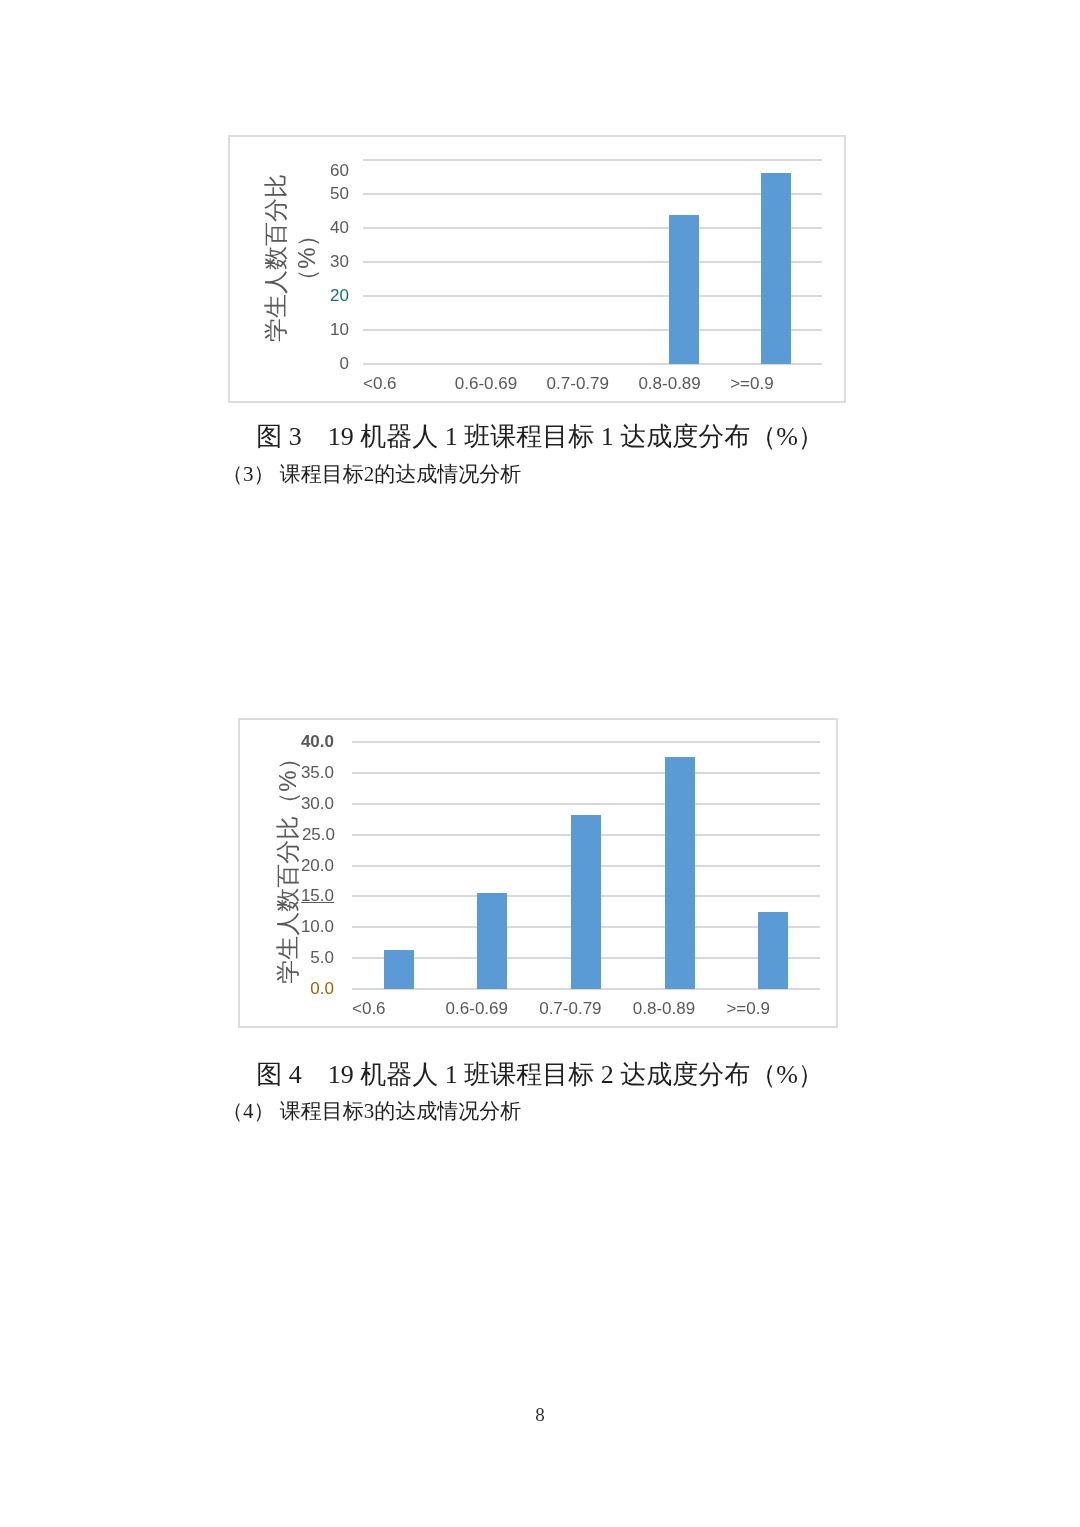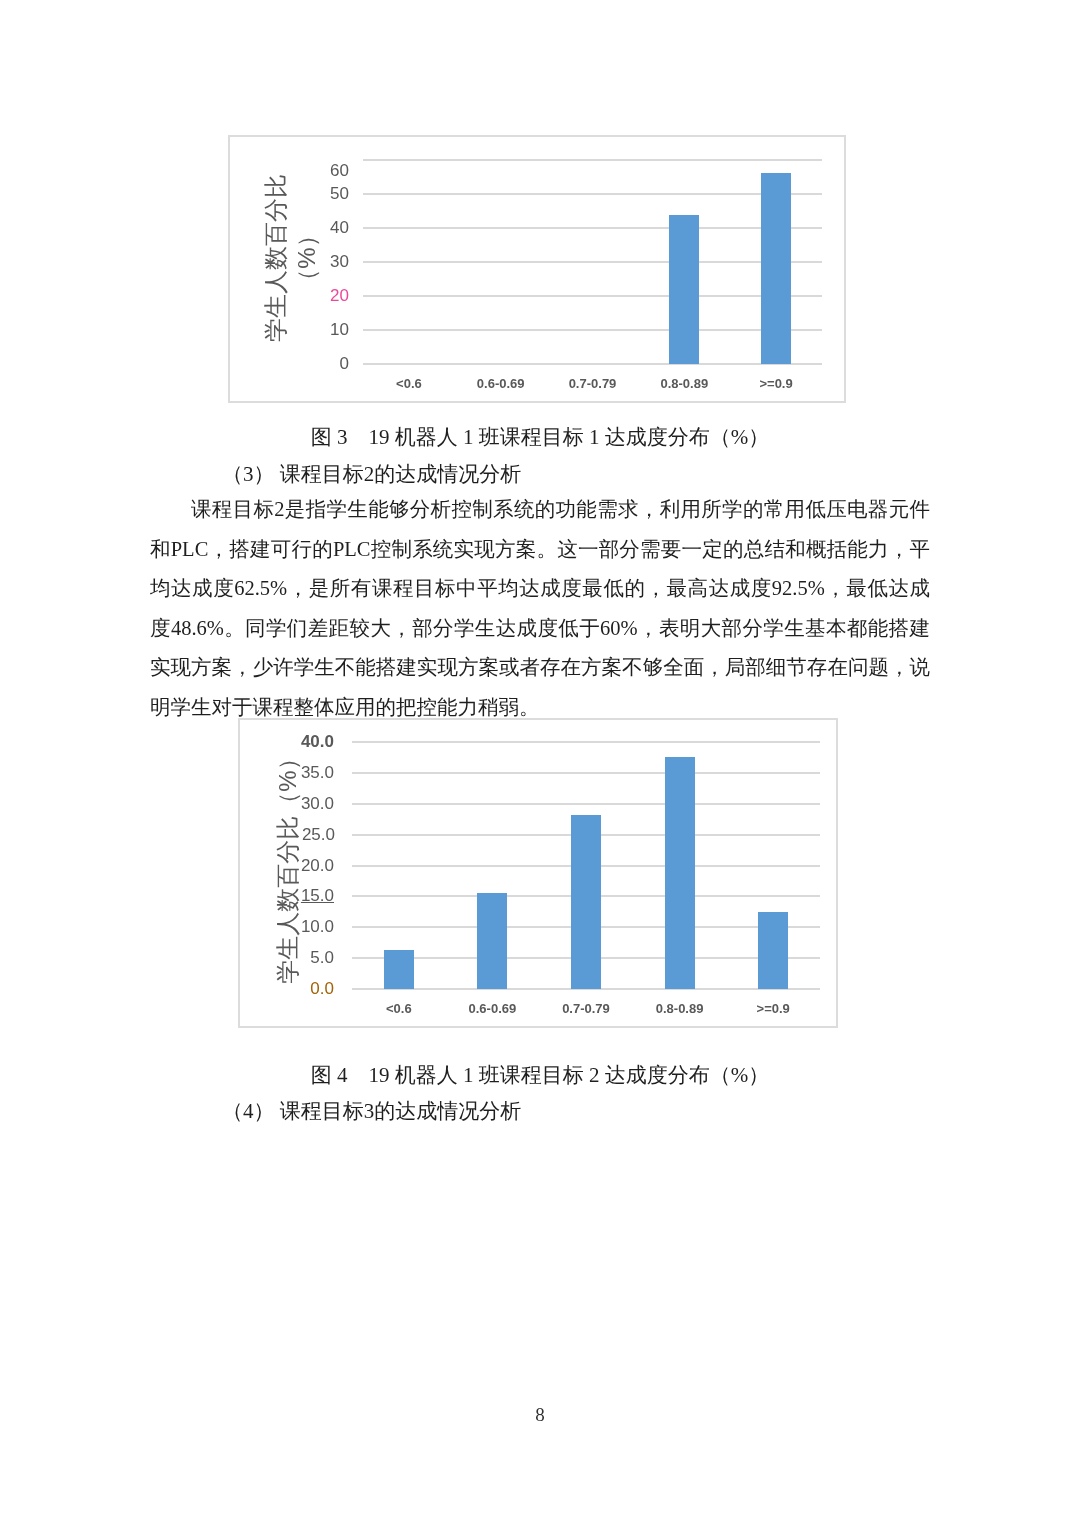--- a/index.html
+++ b/index.html
@@ -19,32 +19,32 @@
     box-sizing:border-box;
     font-family:"Liberation Sans","DejaVu Sans",sans-serif;
   }
   .chart-panel .gridline{position:absolute;height:2px;background:#d9d9d9;}
   .chart-panel .bar{position:absolute;background:#5b9bd5;}
   .chart-panel .ytick{
     position:absolute;text-align:right;color:#595959;
     font-size:17px;line-height:18px;
   }
   .chart-panel .xlabel{
-    position:absolute;text-align:center;color:#595959;
-    font-size:13px;line-height:20px;font-weight:bold;
+    position:absolute;color:#595959;
+    font-size:17px;line-height:20px;
   }
   .chart-panel .ytitle{
     position:absolute;transform:translate(-50%,-50%) rotate(-90deg);
     color:#595959;text-align:center;white-space:nowrap;
   }
   .chart-panel .ytitle div{text-align:center;}
   
   .caption{
     position:absolute;left:0;width:1080px;text-align:center;
-    font-size:21px;line-height:30px;color:#1f1f1f;
+    font-size:26px;line-height:30px;color:#1f1f1f;
   }
   .heading{
     position:absolute;left:222px;width:780px;
     font-size:21px;line-height:30px;color:#1f1f1f;
   }
   .para{
     position:absolute;left:150px;width:780px;
     font-size:20.5px;line-height:39.5px;color:#1f1f1f;
     text-align:justify;text-justify:inter-ideograph;
     text-indent:2em;
@@ -58,21 +58,21 @@
 <body>
 
 <div class="page">
 
   <div class="chart-panel" style="left:228px;top:135px;width:618px;height:268px;">
       <div class="gridline" style="left: 133px; top: 226px; width: 459px; background: rgb(217, 217, 217);"></div>
       <div class="ytick" style="left: 0px; top: 218px; width: 119px; color: rgb(89, 89, 89);">0</div>
       <div class="gridline" style="left: 133px; top: 192px; width: 459px; background: rgb(217, 217, 217);"></div>
       <div class="ytick" style="left: 0px; top: 184px; width: 119px; color: rgb(89, 89, 89);">10</div>
       <div class="gridline" style="left: 133px; top: 158px; width: 459px; background: rgb(217, 217, 217);"></div>
-      <div class="ytick" style="left: 0px; top: 150px; width: 119px; color: #ec4899;">20</div>
+      <div class="ytick" style="left: 0px; top: 150px; width: 119px; color: #0f766e;">20</div>
       <div class="gridline" style="left: 133px; top: 124px; width: 459px; background: rgb(217, 217, 217);"></div>
       <div class="ytick" style="left: 0px; top: 116px; width: 119px; color: rgb(89, 89, 89);">30</div>
       <div class="gridline" style="left: 133px; top: 90px; width: 459px; background: rgb(217, 217, 217);"></div>
       <div class="ytick" style="left: 0px; top: 82px; width: 119px; color: rgb(89, 89, 89);">40</div>
       <div class="gridline" style="left: 133px; top: 56px; width: 459px; background: rgb(217, 217, 217);"></div>
       <div class="ytick" style="left: 0px; top: 48px; width: 119px; color: rgb(89, 89, 89);">50</div>
       <div class="gridline" style="left: 133px; top: 22px; width: 459px; background: rgb(217, 217, 217);"></div>
       <div class="ytick" style="left: 0px; top: 14px; width: 119px; color: rgb(89, 89, 89); margin-top: 11px;">60</div>
       <div class="xlabel" style="left: 133px; top: 237px; width: 91.8px; color: rgb(89, 89, 89);">&lt;0.6</div>
       <div class="xlabel" style="left: 224.8px; top: 237px; width: 91.8px; color: rgb(89, 89, 89);">0.6-0.69</div>
@@ -84,21 +84,20 @@
       <div class="ytitle" style="left: 61px; top: 121px; font-size: 24px; line-height: 31px; color: rgb(89, 89, 89);">
         <div>学生人数百分比</div>
         <div>（%）</div>
       </div>
     </div>
 
   <div class="caption" style="top:422px">图 3　19 机器人 1 班课程目标 1 达成度分布（%）</div>
 
   <div class="heading" style="top:459px">（3） 课程目标2的达成情况分析</div>
 
-  <div class="para" style="top:490px">课程目标2是指学生能够分析控制系统的功能需求，利用所学的常用低压电器元件和PLC，搭建可行的PLC控制系统实现方案。这一部分需要一定的总结和概括能力，平均达成度62.5%，是所有课程目标中平均达成度最低的，最高达成度92.5%，最低达成度48.6%。同学们差距较大，部分学生达成度低于60%，表明大部分学生基本都能搭建实现方案，少许学生不能搭建实现方案或者存在方案不够全面，局部细节存在问题，说明学生对于课程整体应用的把控能力稍弱。</div>
 
   <div class="chart-panel" style="left:238px;top:718px;width:600px;height:310px;">
       <div class="gridline" style="left: 112px; top: 268px; width: 468px; background: rgb(217, 217, 217);"></div>
       <div class="ytick" style="left: 0px; top: 260px; width: 94px; color: #a16207;">0.0</div>
       <div class="gridline" style="left: 112px; top: 237.125px; width: 468px; background: rgb(217, 217, 217);"></div>
       <div class="ytick" style="left: 0px; top: 229.125px; width: 94px; color: rgb(89, 89, 89);">5.0</div>
       <div class="gridline" style="left: 112px; top: 206.25px; width: 468px; background: rgb(217, 217, 217);"></div>
       <div class="ytick" style="left: 0px; top: 198.25px; width: 94px; color: rgb(89, 89, 89);">10.0</div>
       <div class="gridline" style="left: 112px; top: 175.375px; width: 468px; background: rgb(217, 217, 217);"></div>
       <div class="ytick" style="left: 0px; top: 167.375px; width: 94px; color: rgb(89, 89, 89); text-decoration: underline;">15.0</div>

